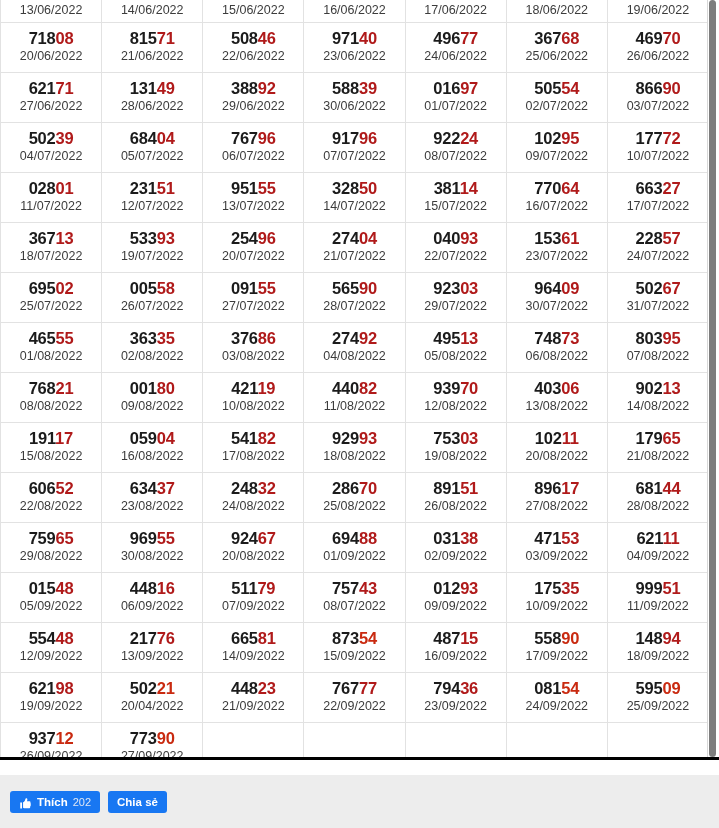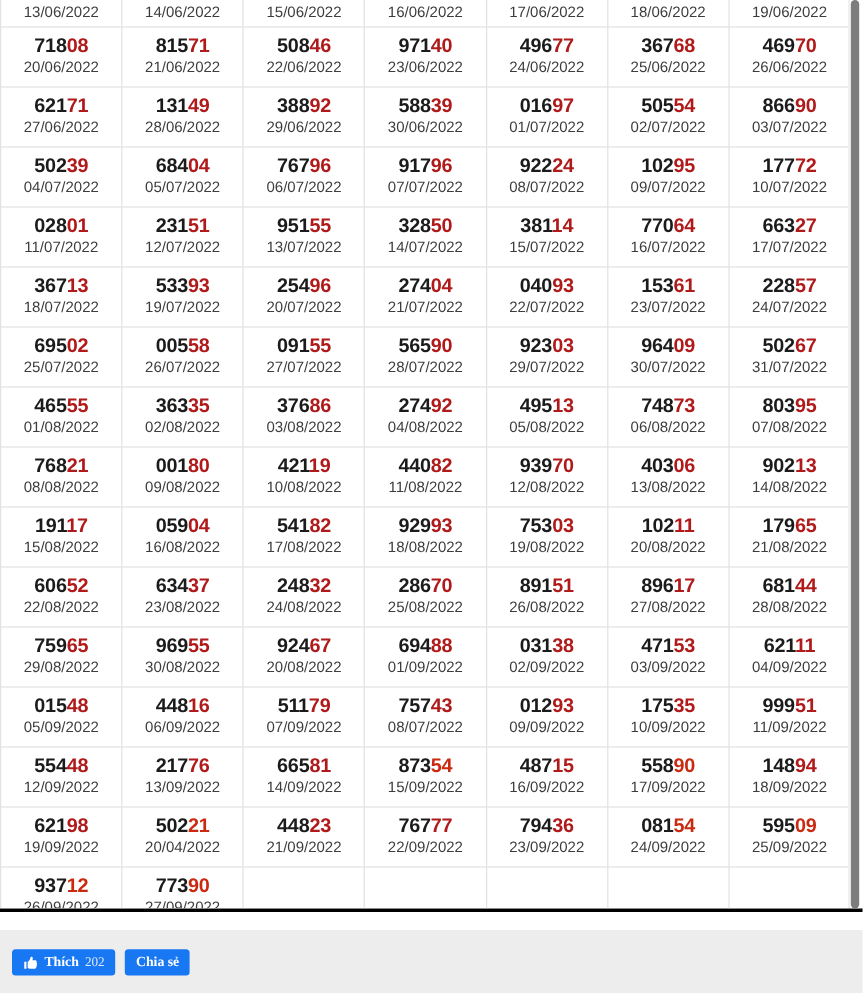--- a/index.html
+++ b/index.html
@@ -104,21 +104,21 @@
   .fb-btn {
     display: inline-flex;
     align-items: center;
     gap: 5px;
     background: #1877f2;
     color: #ffffff;
     border: none;
     border-radius: 3px;
     height: 22px;
     padding: 0 9px;
-    font-family: Liberation Serif, serif;
+    font-family: Liberation Sans, sans-serif;
     font-size: 11.5px;
     font-weight: bold;
     cursor: pointer;
     line-height: 22px;
   }
   .fb-btn .count {
     font-weight: normal;
     color: #dfe7f5;
     font-size: 11px;
   }

